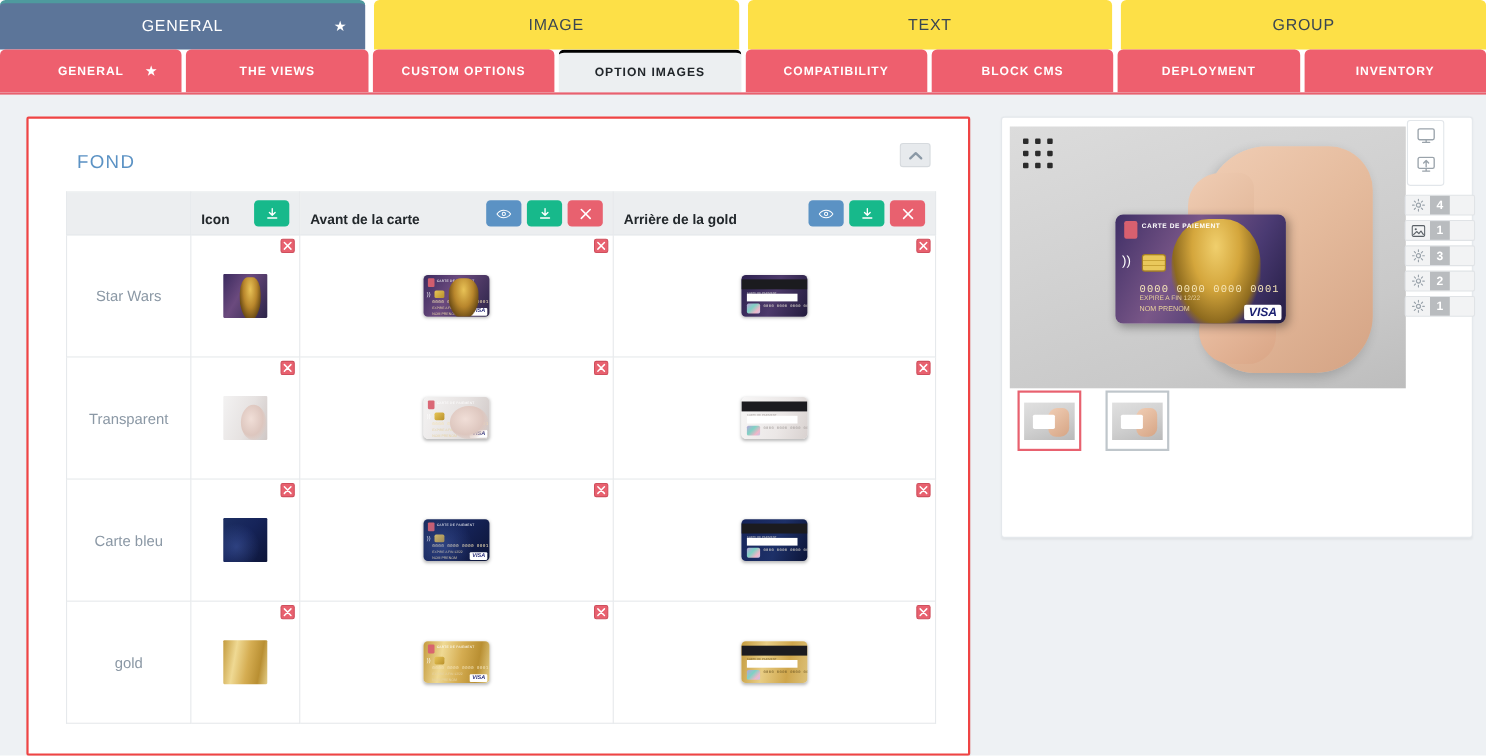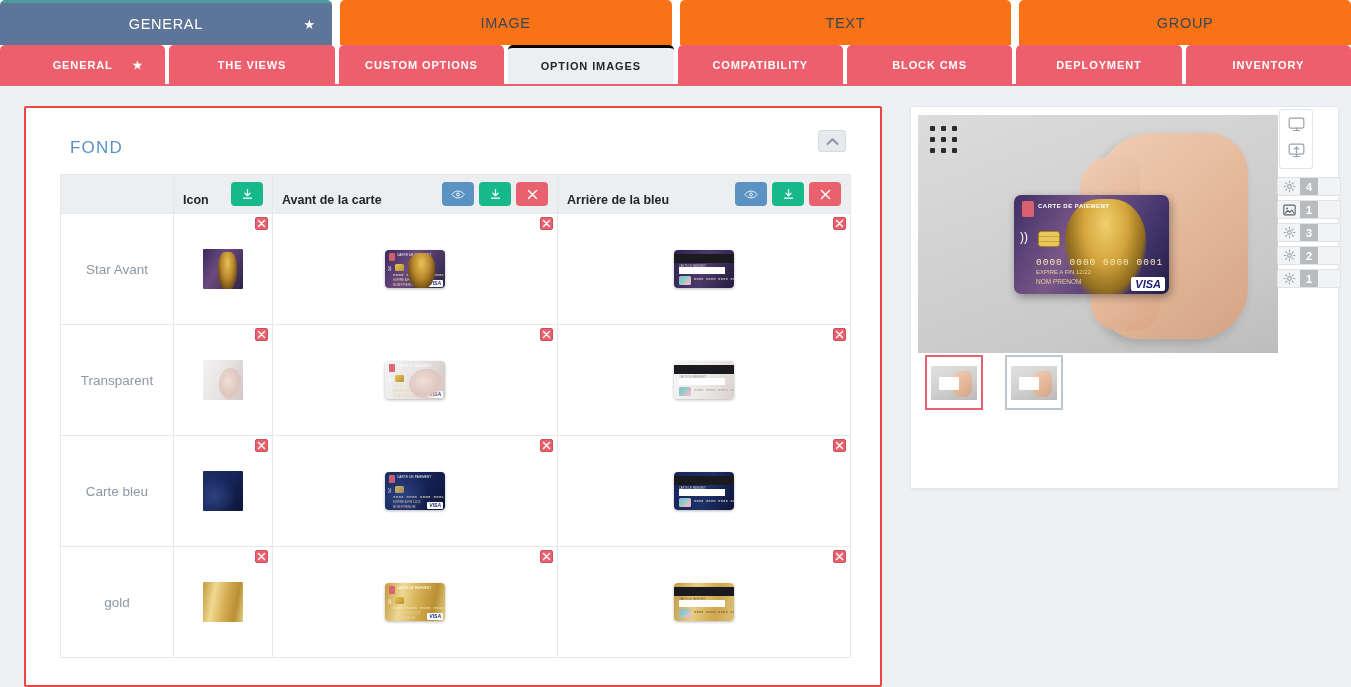--- a/index.html
+++ b/index.html
@@ -23,21 +23,21 @@
   .main-tab {
     flex: 1 1 0;
     display: flex;
     align-items: center;
     justify-content: center;
     position: relative;
     border-radius: 5px 5px 0 0;
     font-size: 14.5px;
     letter-spacing: 0.7px;
     color: #3a4652;
-    background: #f97316;
+    background: #fde047;
     cursor: pointer;
     user-select: none;
   }
   .main-tab.sel {
     background: #5c7599;
     color: #ffffff;
     border-top: 3px solid #4e9a9e;
   }
   .main-tab .star {
     position: absolute;
@@ -589,21 +589,21 @@
                     <svg width="11" height="11" viewBox="0 0 12 12">
                         <path d="M1.6 1.6l8.8 8.8M10.4 1.6l-8.8 8.8" stroke="#fff" stroke-width="1.6" stroke-linecap="round"></path>
                       </svg>
                   </span>
                 </span>
               </span>
             </div>
           </th>
           <th>
             <div class="th-inner">
-              <span class="th-label">Arrière de la bleu</span>
+              <span class="th-label">Arrière de la gold</span>
               <span class="btn-group">
                 <span class="ico-btn blue">
                   <span>
                     <svg width="14" height="11" viewBox="0 0 18 12">
                         <path d="M1 6s3-4.4 8-4.4S17 6 17 6s-3 4.4-8 4.4S1 6 1 6z" fill="none" stroke="#fff" stroke-width="1.2"></path>
                         <circle cx="9" cy="6" r="1.9" fill="none" stroke="#fff" stroke-width="1.2"></circle>
                       </svg>
                   </span>
                 </span>
                 <span class="ico-btn green">
@@ -620,21 +620,21 @@
                       </svg>
                   </span>
                 </span>
               </span>
             </div>
           </th>
         </tr>
       </thead>
       <tbody id="tbody">
           <tr>
-            <td class="row-label"><span>Star Avant</span></td>
+            <td class="row-label"><span>Star Wars</span></td>
             <td class="cell">
               <span class="cell-del">
                 <span>
                   <svg width="9" height="9" viewBox="0 0 12 12">
                     <path d="M2 2l8 8M10 2l-8 8" stroke="#fff" stroke-width="1.8" stroke-linecap="round"></path>
                   </svg>
                 </span>
               </span>
               <div class="cell-img-wrap icon-col">
                 <div class="icon-thumb art-sw"></div>

